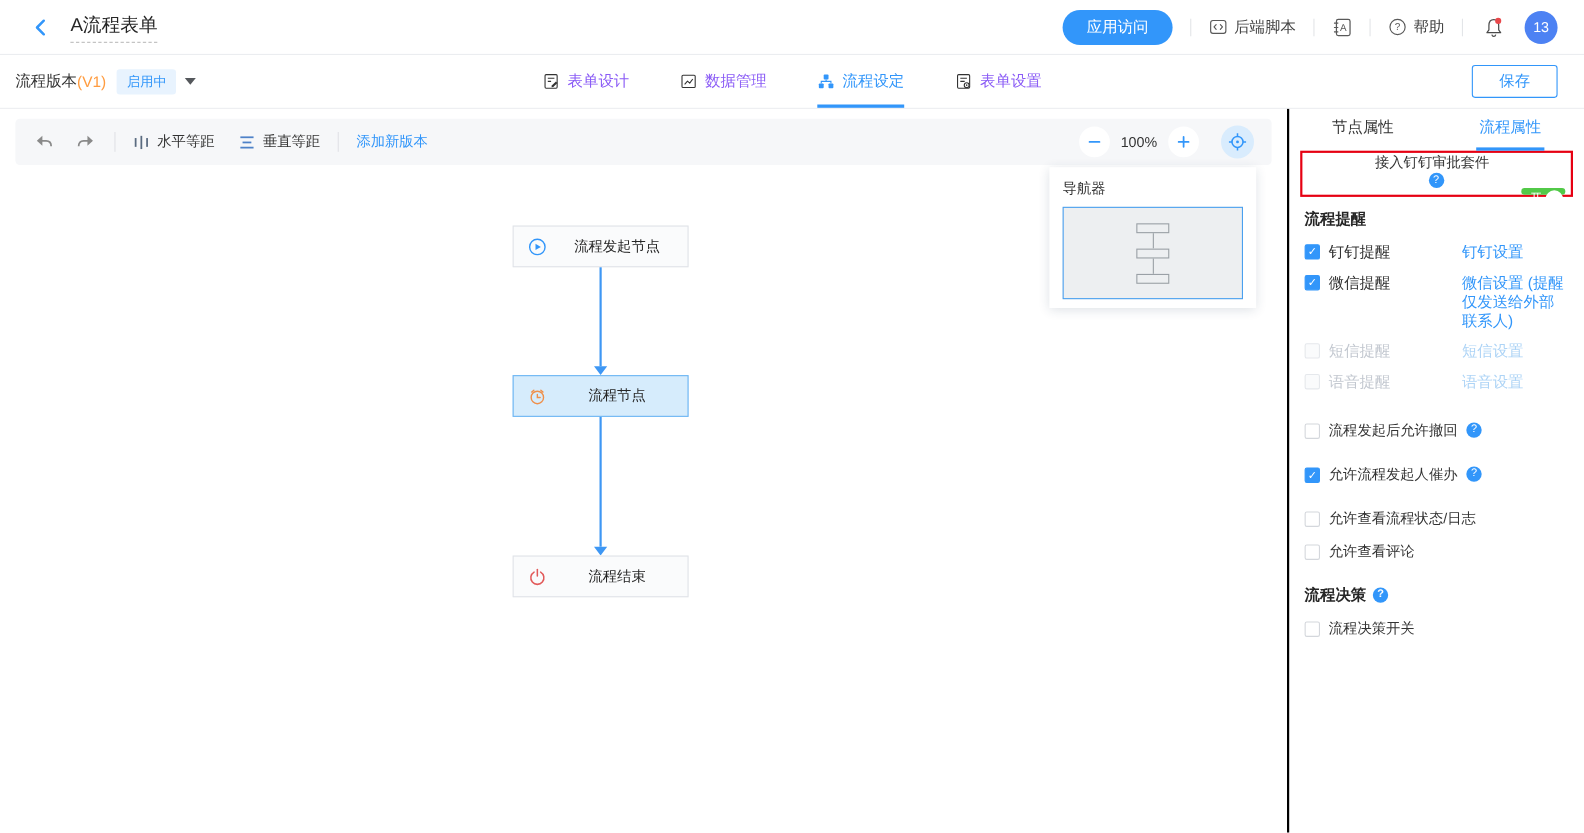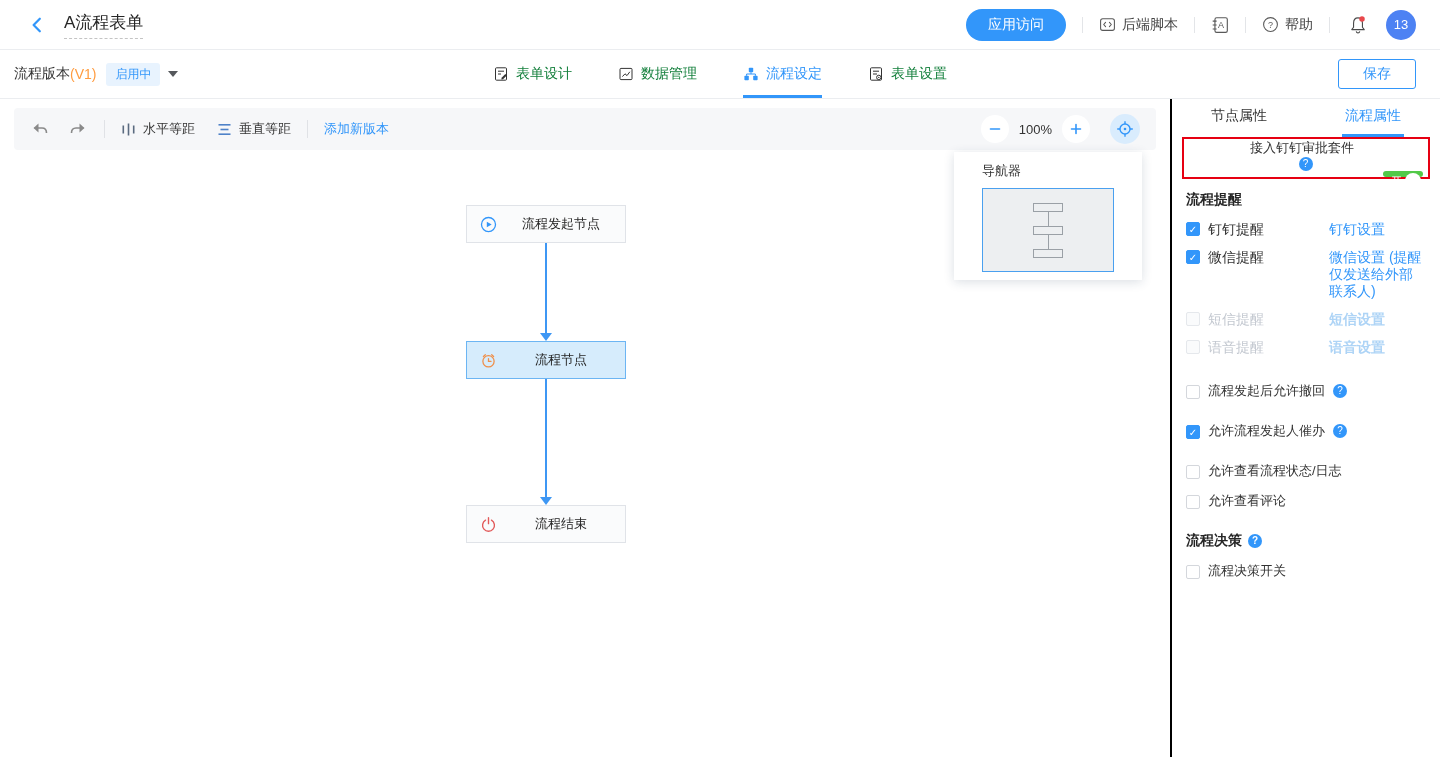--- a/index.html
+++ b/index.html
@@ -17,21 +17,21 @@
   .bell-wrap { position:relative; margin:0 18px 0 2px; cursor:pointer; }
   .avatar { width:30px; height:30px; border-radius:50%; background:#4d82f3; color:#fff; font-size:13px; display:flex; align-items:center; justify-content:center; cursor:pointer; }
 
   
   .subbar { height:49px; display:flex; align-items:center; padding:0 24px 0 14px; border-bottom:1px solid #ebedf0; position:relative; background:#fff; }
   .ver-label { font-size:14px; color:#333; }
   .ver-num { font-size:14px; color:#ff9c40; }
   .status-badge { margin:0 8px 0 10px; background:#e8f3fe; color:#3296fa; font-size:12px; padding:3px 9px; border-radius:3px; cursor:pointer; }
   .caret-down { width:0; height:0; border-left:5px solid transparent; border-right:5px solid transparent; border-top:6px solid #55585c; cursor:pointer; }
   .center-tabs { position:absolute; left:50%; transform:translateX(-50%); top:0; height:100%; display:flex; align-items:stretch; gap:46px; }
-  .tab { display:flex; align-items:center; gap:7px; font-size:14px; color:#15803d; cursor:pointer; border-bottom:3px solid transparent; padding-top:3px; }
+  .tab { display:flex; align-items:center; gap:7px; font-size:14px; color:#8b5cf6; cursor:pointer; border-bottom:3px solid transparent; padding-top:3px; }
   .tab.active { color:#3296fa; border-bottom-color:#3296fa; }
   .tab svg { flex:none; }
   .save-btn { margin-left:auto; width:78px; height:30px; background:#fff; border:1px solid #3296fa; border-radius:3px; color:#3296fa; font-size:14px; cursor:pointer; }
 
   
   .main { display:flex; height:658px; }
   .canvas { flex:1; position:relative; background:#fff; }
 
   .toolbar { position:absolute; left:14px; right:14px; top:9px; height:42px; background:#f6f7f9; border-radius:4px; display:flex; align-items:center; padding:0 16px; }
   .tool-ic { display:flex; align-items:center; justify-content:center; cursor:pointer; }
@@ -45,21 +45,21 @@
 
   
   .node { position:absolute; left:466px; width:160px; height:38px; border:1px solid #e0e3e8; background:#fafbfc; display:flex; align-items:center; font-size:13px; color:#262626; cursor:pointer; }
   .node .n-icon { margin-left:13px; display:flex; }
   .node .n-label { flex:1; text-align:center; }
   .node.selected { background:#d6ecfc; border-color:#6cb5f3; }
   .vline { position:absolute; left:545px; width:2px; background:#3e97f4; }
   .varrow { position:absolute; left:540px; width:0; height:0; border-left:6px solid transparent; border-right:6px solid transparent; border-top:8px solid #3e97f4; }
 
   
-  .nav-card { position:absolute; top:53px; right:28px; width:188px; height:128px; background:#fff; box-shadow:0 2px 10px rgba(31,56,88,.16); padding:10px 28px; }
+  .nav-card { position:absolute; top:53px; right:28px; width:188px; height:128px; background:#fff; box-shadow:0 2px 10px rgba(31,56,88,.16); padding:10px 12px; }
   .nav-title { font-size:13px; color:#333; }
   .minimap { margin-top:8px; height:84px; border:1px solid #4aa0ef; background:#edeff1; position:relative; cursor:grab; }
   .mini-stack { position:absolute; left:50%; top:14px; transform:translateX(-50%); display:flex; flex-direction:column; align-items:center; }
   .mini-node { width:30px; height:9px; border:1px solid #9aa0a6; background:#edeff1; }
   .mini-line { width:1px; height:14px; background:#9aa0a6; }
 
   
   .sidebar { width:270px; border-left:2px solid #000000; background:#fff; position:relative; }
   .side-tabs { height:38px; display:flex; }
   .side-tab { flex:1; display:flex; align-items:flex-end; justify-content:center; font-size:14px; color:#333; cursor:pointer; }
@@ -78,21 +78,21 @@
   .sec-title { font-size:14px; font-weight:bold; color:#262626; display:flex; align-items:center; gap:6px; }
   .rem-list { margin-top:12px; }
   .row { display:flex; align-items:flex-start; font-size:14px; margin-bottom:11px; line-height:17px; }
   .cb { width:14px; height:14px; border:1px solid #d4d7dc; border-radius:2px; background:#fff; margin:1px 8px 0 0; flex:none; cursor:pointer; }
   .cb.checked { background:#3296fa; border-color:#3296fa; position:relative; }
   .cb.checked::after { content:"✓"; position:absolute; left:0; top:0; width:12px; height:12px; color:#fff; font-size:10px; line-height:13px; text-align:center; }
   .cb.disabled { border-color:#e5e8ec; background:#fafbfc; }
   .r-label { width:121px; color:#333; flex:none; cursor:pointer; }
   .r-link { flex:1; color:#3296fa; cursor:pointer; }
   .row.disabled .r-label { color:#c3c8d0; }
-  .row.disabled .r-link { color:#aed4f6;font-weight:bold; }
+  .row.disabled .r-link { color:#aed4f6; }
   .opt-row { display:flex; align-items:center; font-size:13px; color:#333; gap:0; margin-bottom:22px; }
   .opt-row .q-icon { margin-left:8px; }
   .opt-label { cursor:pointer; }
   .gap-sm { margin-bottom:10px; }
   .decision-title { margin-top:22px; }
   .switch-row { margin-top:12px; margin-bottom:0; }
   .close-btn { margin:17px 0 0; width:100%; height:28px; background:#f2383a; border:none; border-radius:2px; color:#fff; font-size:14px; cursor:pointer; }
 
   svg { display:block; }
 </style>

